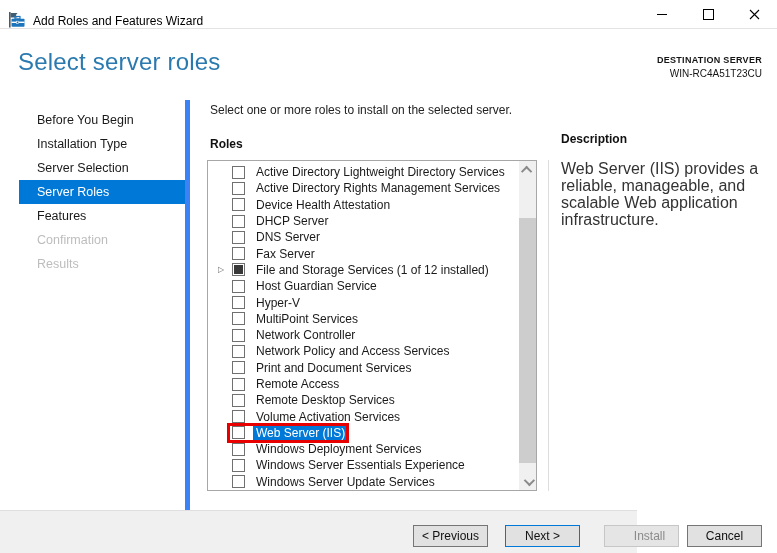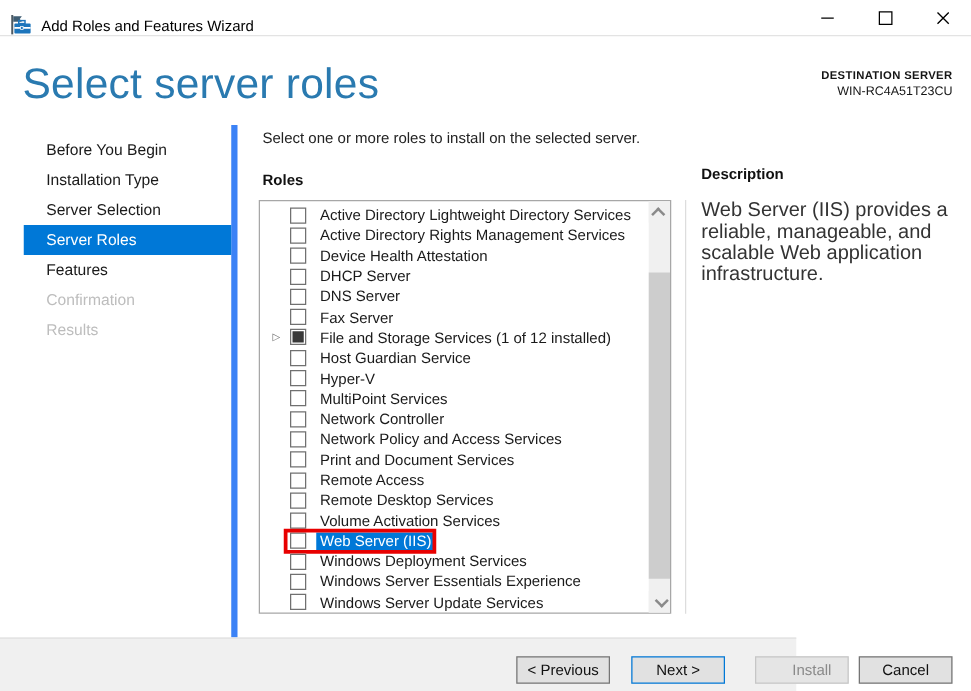--- a/index.html
+++ b/index.html
@@ -17,21 +17,21 @@
   }
   .app-icon{margin-left:8px;width:17px;height:16px;flex:none;}
   .title-text{margin-left:8px;font-size:12px;color:#000;}
   .win-controls{margin-left:auto;display:flex;height:100%;}
   .win-btn{width:46px;height:100%;display:flex;align-items:center;justify-content:center;cursor:default;}
   .glyph-min{width:10px;height:1px;background:#000;}
   .glyph-max{width:9px;height:9px;border:1px solid #000;}
   
   .page-title{
     position:absolute;left:18px;top:48px;margin:0;
-    font-size:34px;font-weight:300;color:#2a7ab0;letter-spacing:.2px;
+    font-size:24px;font-weight:300;color:#2a7ab0;letter-spacing:.2px;
   }
   .dest{position:absolute;right:15px;top:55px;text-align:right;}
   .dest-label{font-size:9px;font-weight:700;color:#151515;letter-spacing:.3px;}
   .dest-server{font-size:10px;color:#151515;margin-top:3px;}
   
   .sidebar{
     position:absolute;left:0;top:100px;width:190px;height:410px;
     border-right:5px solid #3b82f6;padding-top:8px;box-sizing:border-box;
   }
   .side-item{

